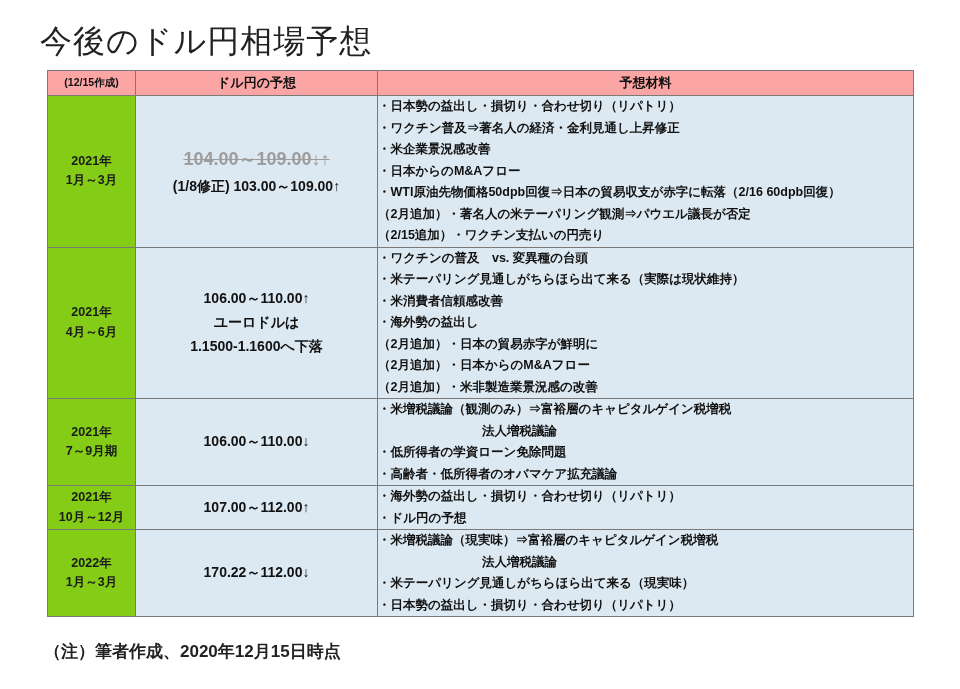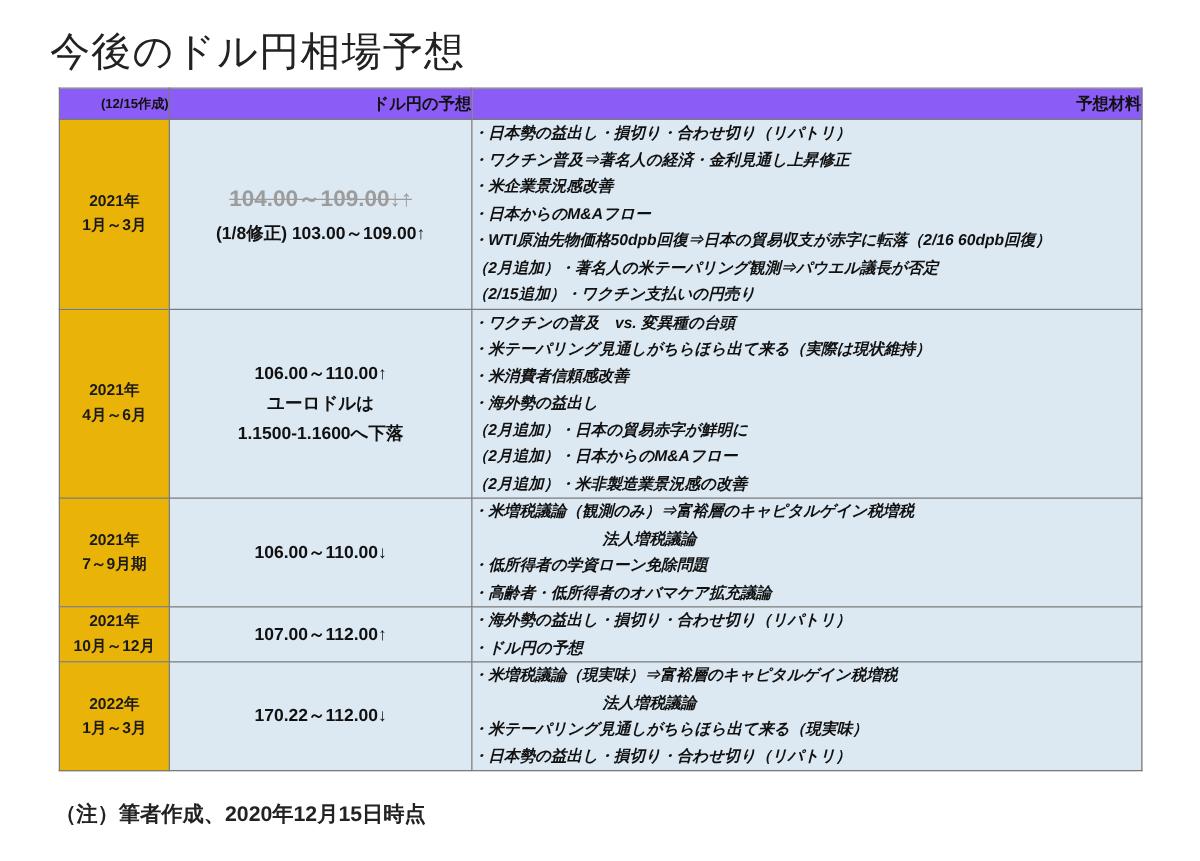--- a/index.html
+++ b/index.html
@@ -40,37 +40,37 @@
     width: 866px;
     table-layout: fixed;
   }
   table.fx td, table.fx th {
     border: 1px solid #7a7a7a;
     vertical-align: middle;
     padding: 0;
   }
   
   .hdr td {
-    background: #8b5cf6;
-    text-align: right;
+    background: #fca5a5;
+    text-align: center;
     font-size: 13px;
     font-weight: bold;
     height: 24px;
     color: #111;
   }
   .hdr td.small {
     font-size: 10.5px;
     font-weight: bold;
   }
   col.c1 { width: 88px; }
   col.c2 { width: 242px; }
   col.c3 { width: 536px; }
 
   .c-period {
-    background: #eab308;
+    background: #84cc16;
     text-align: center;
     font-size: 12.5px;
     font-weight: bold;
     line-height: 1.55;
     color: #1a1a1a;
   }
   .c-forecast {
     background: #dce9f2;
     text-align: center;
     font-size: 14px;
@@ -90,21 +90,20 @@
     background: #dce9f2;
     font-size: 12.5px;
     line-height: 1.72;
     padding: 6px 8px 6px 10px;
     color: #111;
     font-weight: bold;
   }
   .c-notes .note {
     display: block;
     white-space: nowrap;
-    font-style: italic;
   }
   .c-notes .note.indent {
     padding-left: 104px;
   }
   .footnote {
     position: absolute;
     left: 44px;
     top: 640px;
     font-size: 17px;
     color: #222;

